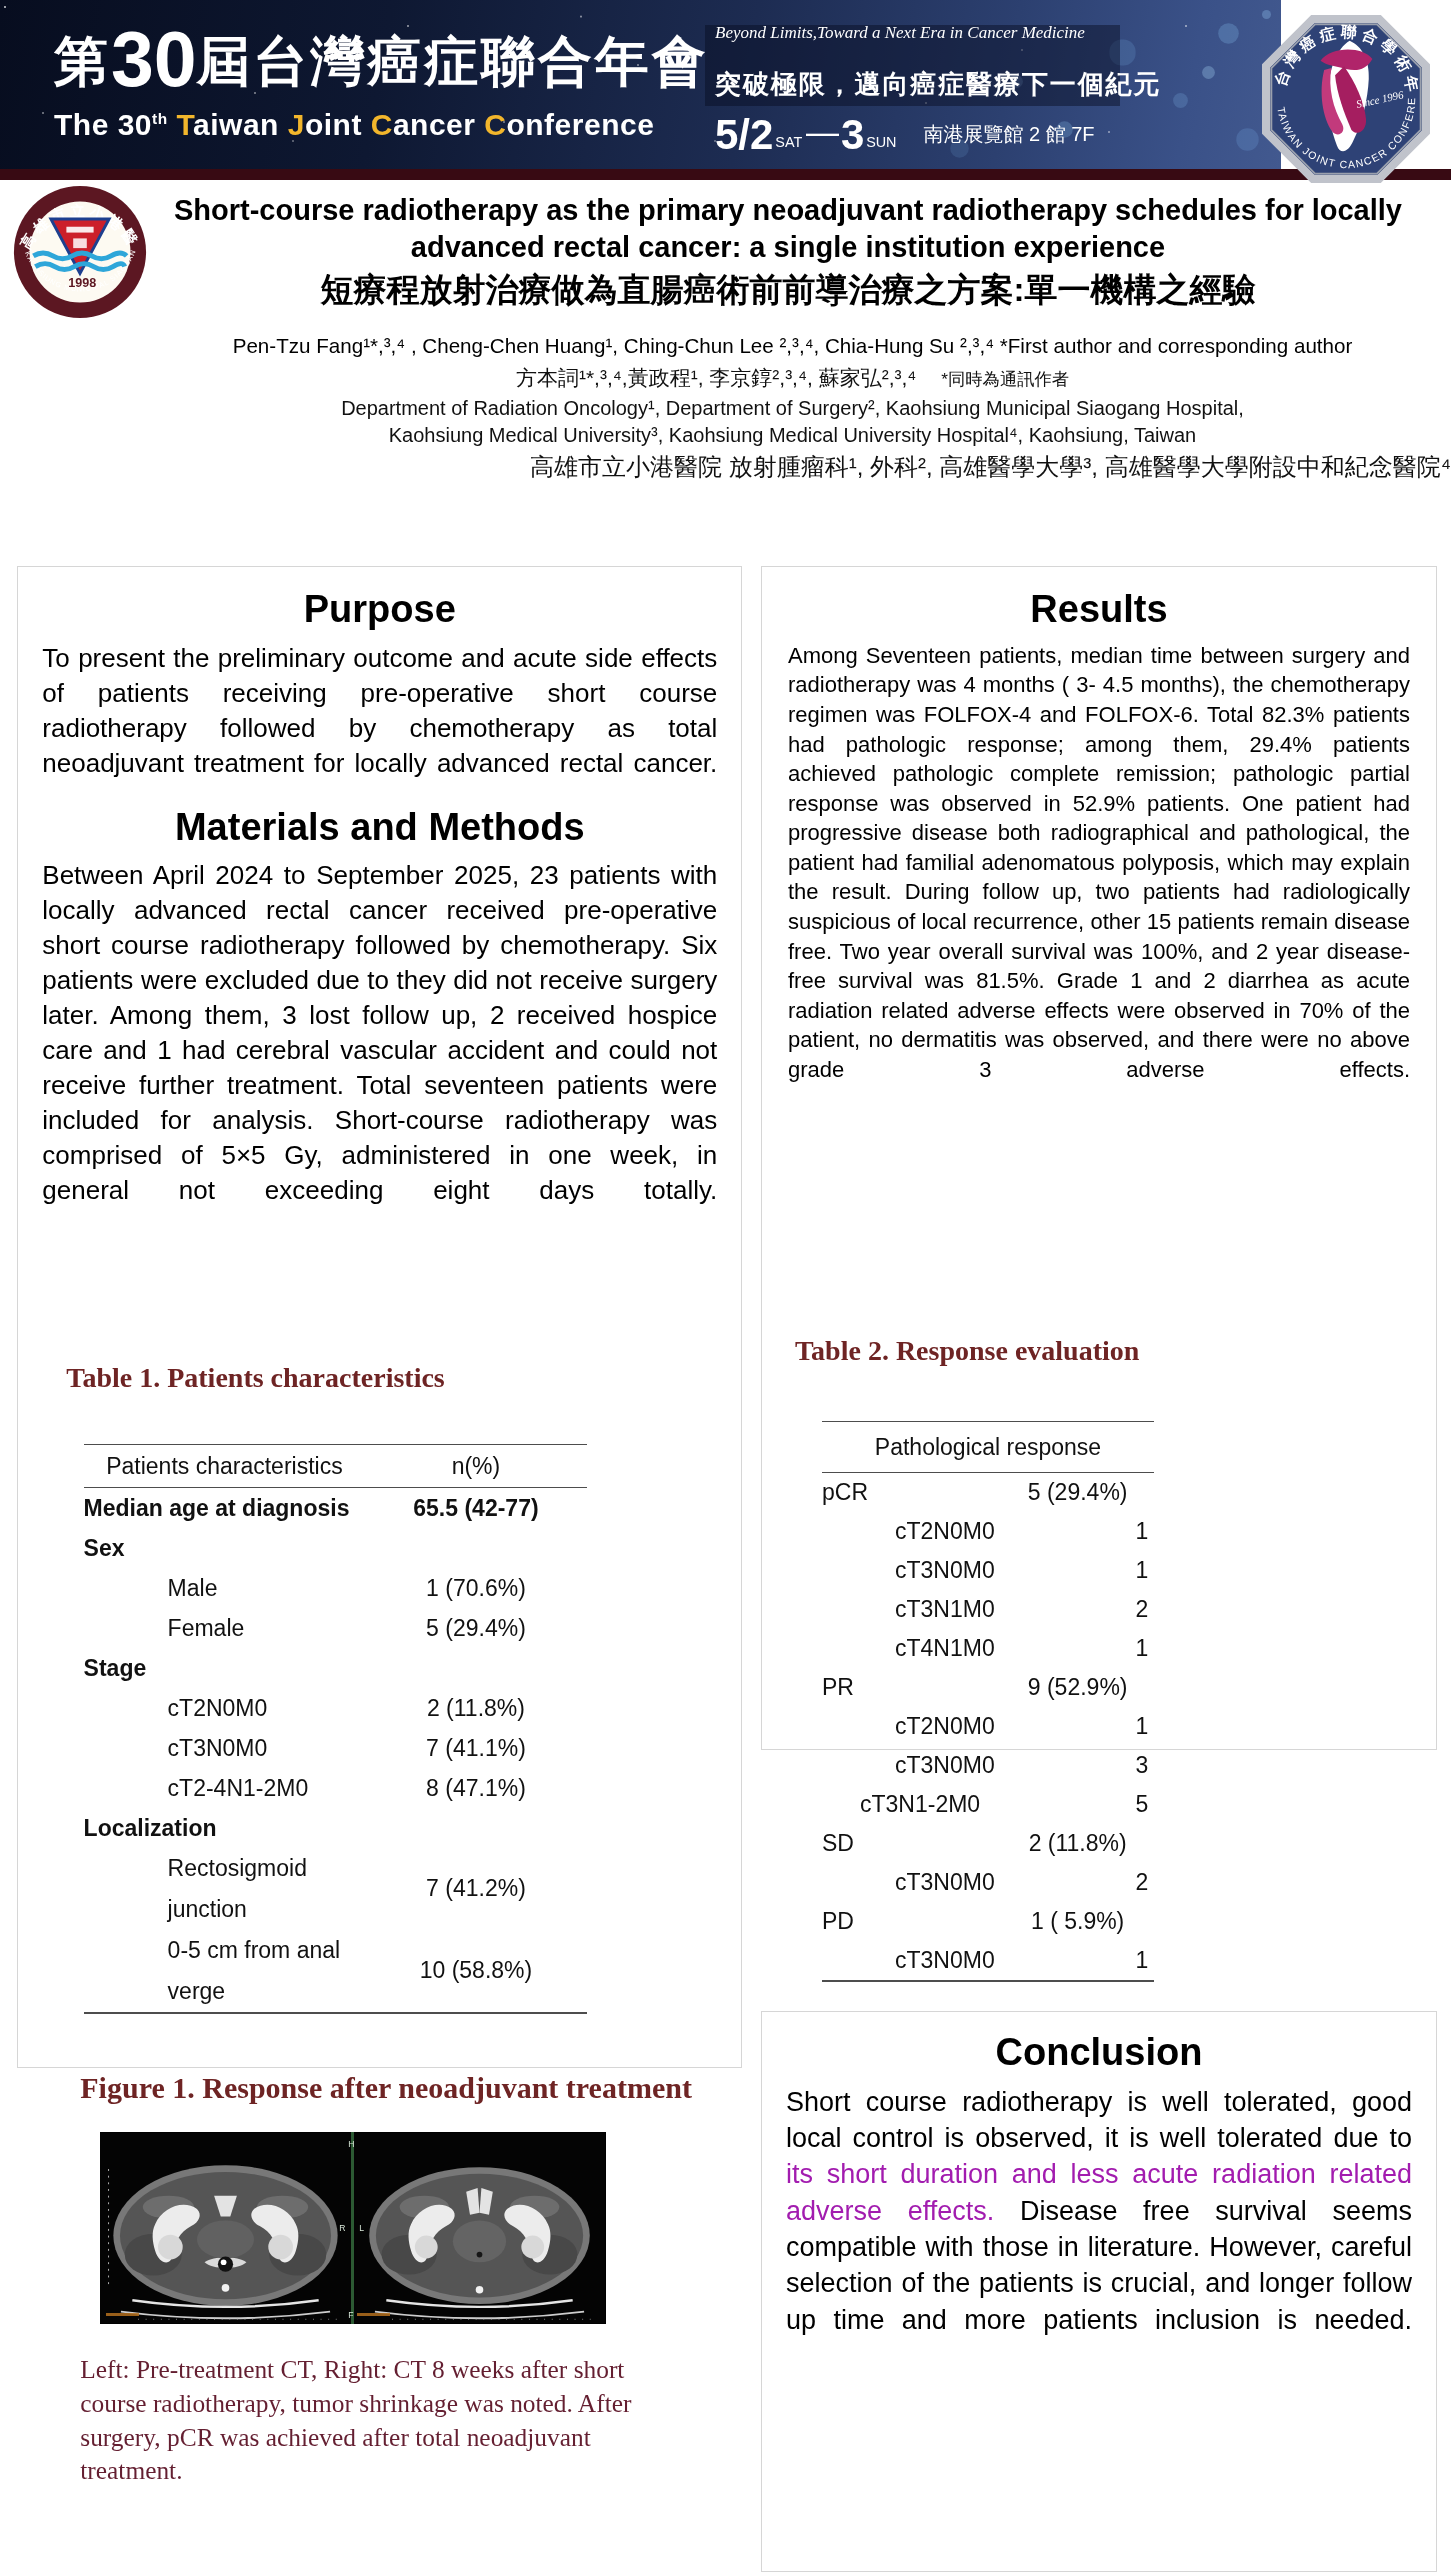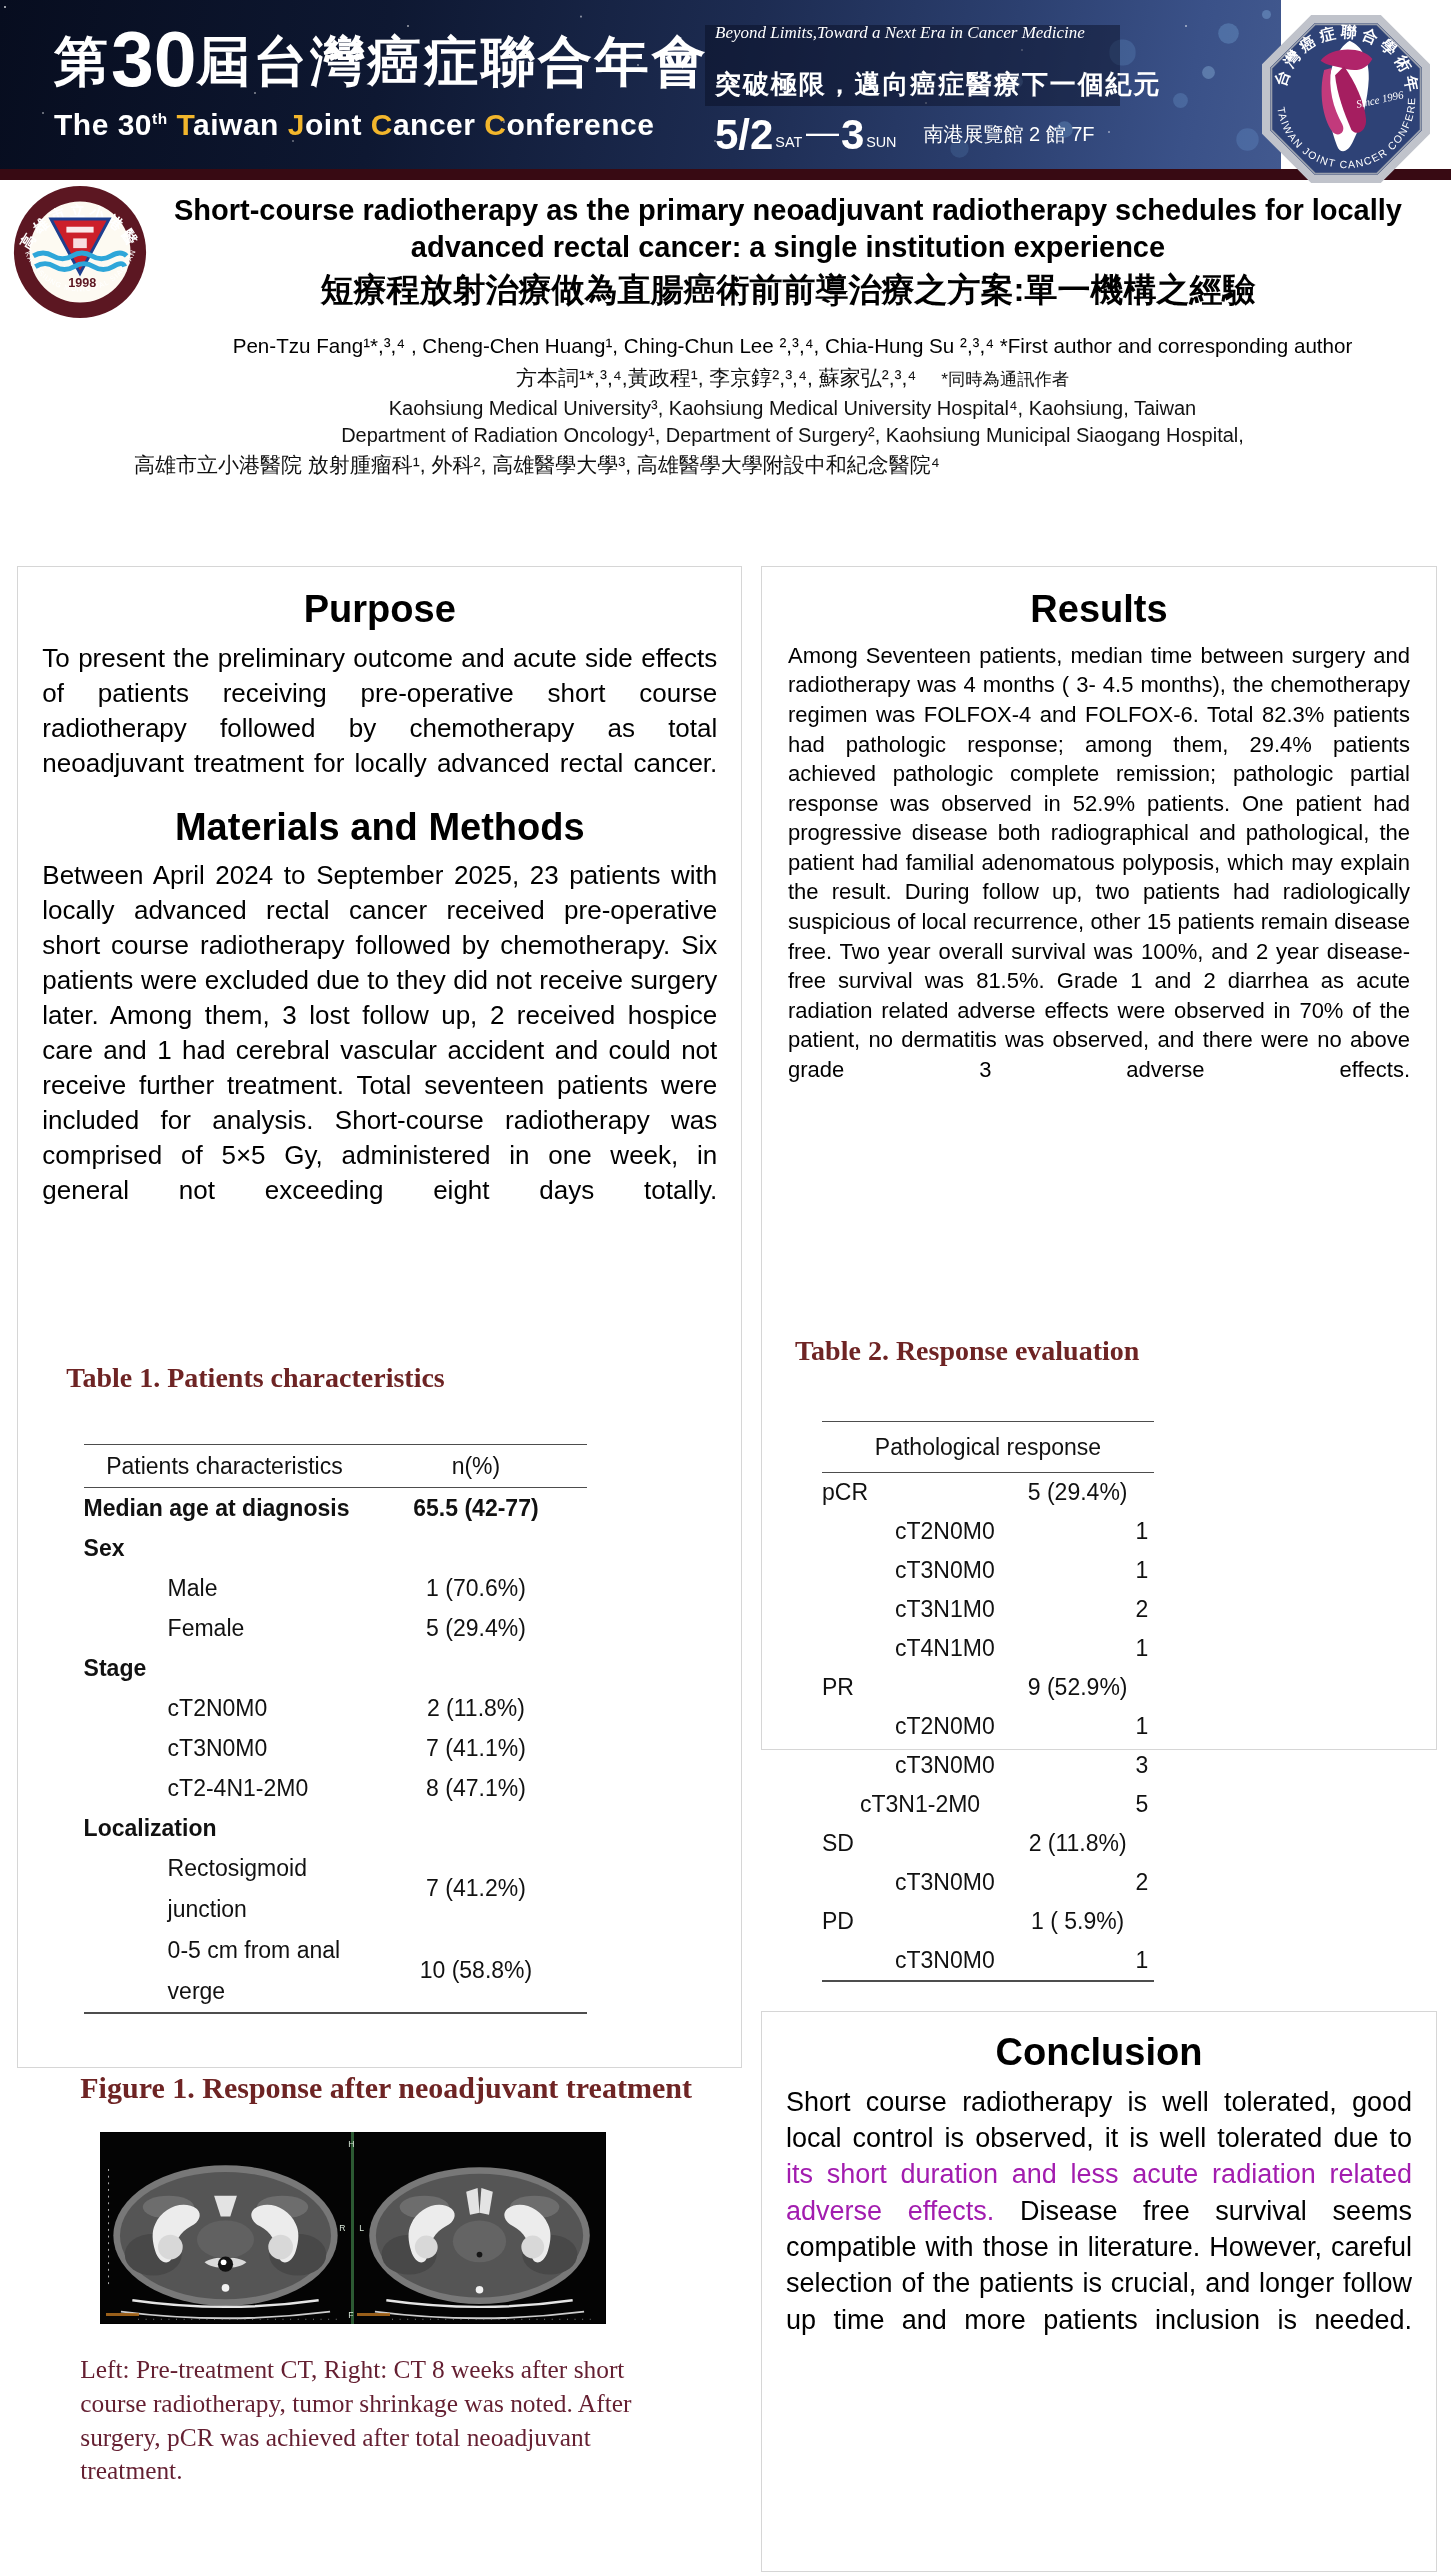--- a/index.html
+++ b/index.html
@@ -43,21 +43,21 @@
 
   
   .title-block{position:absolute;left:0;top:179px;width:1451px;}
   .hosp-logo{position:absolute;left:11.5px;top:4.8px;width:136px;height:136px;}
   .pt-en{margin:13.4px 19px 0 144px;text-align:center;font-weight:bold;font-size:29px;line-height:1.27;color:#000;}
   .pt-zh{margin:1.9px 19px 0 144px;text-align:center;font-weight:bold;font-size:33px;color:#000;}
   .authors{margin:21px 0 0 134px;text-align:center;font-size:20.6px;color:#000;}
   .authors-zh{margin:5.8px 0 0 134px;text-align:center;font-size:21px;}
   .authors-zh .note{font-size:17.3px;margin-left:25px;}
   .affil{margin:4.8px 0 0 134px;text-align:center;font-size:20px;}
-  .affil-zh{margin:3.8px 0 0 134px;text-align:left;font-size:21px;}
+  .affil-zh{margin:3.8px 0 0 134px;text-align:right;font-size:24px;}
 
   
   .panel{position:absolute;background:#fff;border:1px solid #d6d6d6;box-sizing:border-box;}
   .panel-left{left:17.3px;top:566px;width:725px;height:1502px;padding:15.4px 24px;}
   .panel-right{left:761px;top:566px;width:676px;height:1184px;padding:15.4px 26px;}
   .panel-conclusion{left:761px;top:2011px;width:676px;height:561px;padding:13.4px 24px;}
   .sec-title{text-align:center;font-weight:bold;font-size:38px;color:#000;margin:5.8px 0 9.6px 0;}
   .body-text{font-size:26px;line-height:1.345;text-align:justify;text-align-last:justify;color:#000;}
   .panel-right .body-text{font-size:22px;}
   .panel-conclusion .body-text{font-size:27px;}
@@ -165,22 +165,22 @@
       <rect x="63" y="56" width="14" height="10" fill="#ffffff" opacity=".85"></rect>
       <path d="M22,74 Q32,68 42,74 T62,74 T82,74 T102,74 T118,74" stroke="#2ea6d9" stroke-width="5" fill="none"></path>
       <path d="M24,85 Q34,79 44,85 T64,85 T84,85 T104,85 T116,85" stroke="#2ea6d9" stroke-width="5" fill="none"></path>
       <text class="hosp-year" x="58" y="106">1998</text>
     </svg>
 
     <div class="pt-en">Short-course radiotherapy  as the primary neoadjuvant radiotherapy schedules for locally advanced rectal cancer: a single institution experience</div>
     <div class="pt-zh">短療程放射治療做為直腸癌術前前導治療之方案:單一機構之經驗</div>
     <div class="authors">Pen-Tzu Fang¹*,³,⁴ , Cheng-Chen Huang¹, Ching-Chun Lee ²,³,⁴, Chia-Hung Su ²,³,⁴ *First author and corresponding author</div>
     <div class="authors-zh"><span>方本詞¹*,³,⁴,黃政程¹, 李京錞²,³,⁴, 蘇家弘²,³,⁴</span><span class="note">*同時為通訊作者</span></div>
+    <div class="affil">Department of Radiation Oncology¹, Department of Surgery², Kaohsiung Municipal Siaogang Hospital,</div>
     <div class="affil">Kaohsiung Medical University³, Kaohsiung Medical University Hospital⁴, Kaohsiung, Taiwan</div>
-    <div class="affil">Department of Radiation Oncology¹, Department of Surgery², Kaohsiung Municipal Siaogang Hospital,</div>
     <div class="affil-zh">高雄市立小港醫院 放射腫瘤科¹, 外科², 高雄醫學大學³, 高雄醫學大學附設中和紀念醫院⁴</div>
   </div>
 
   <div class="panel panel-left">
     <div class="sec-title">Purpose</div>
     <div class="body-text">To present the preliminary outcome and acute side effects of patients receiving pre-operative short course radiotherapy followed by chemotherapy as total neoadjuvant treatment for locally advanced rectal cancer.</div>
     <div class="sec-title" style="margin-top:25px;">Materials and Methods</div>
     <div class="body-text">Between April 2024 to September 2025, 23 patients with locally advanced rectal cancer received pre-operative short course radiotherapy followed by chemotherapy. Six patients were excluded due to they did not receive surgery later.  Among them, 3 lost follow up, 2 received hospice care and 1 had cerebral vascular accident and could not receive further treatment. Total seventeen patients were included for analysis. Short-course radiotherapy was comprised of 5×5 Gy, administered in one week, in general not exceeding eight days totally.</div>
 
     <div class="table1-wrap">

